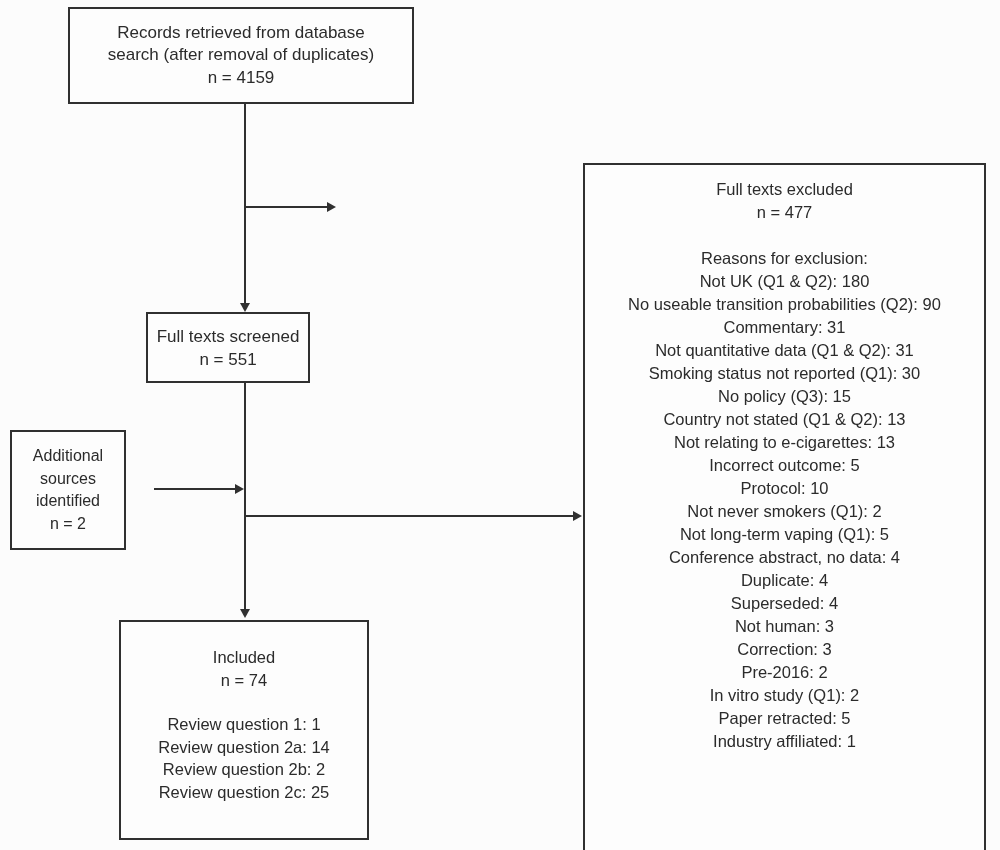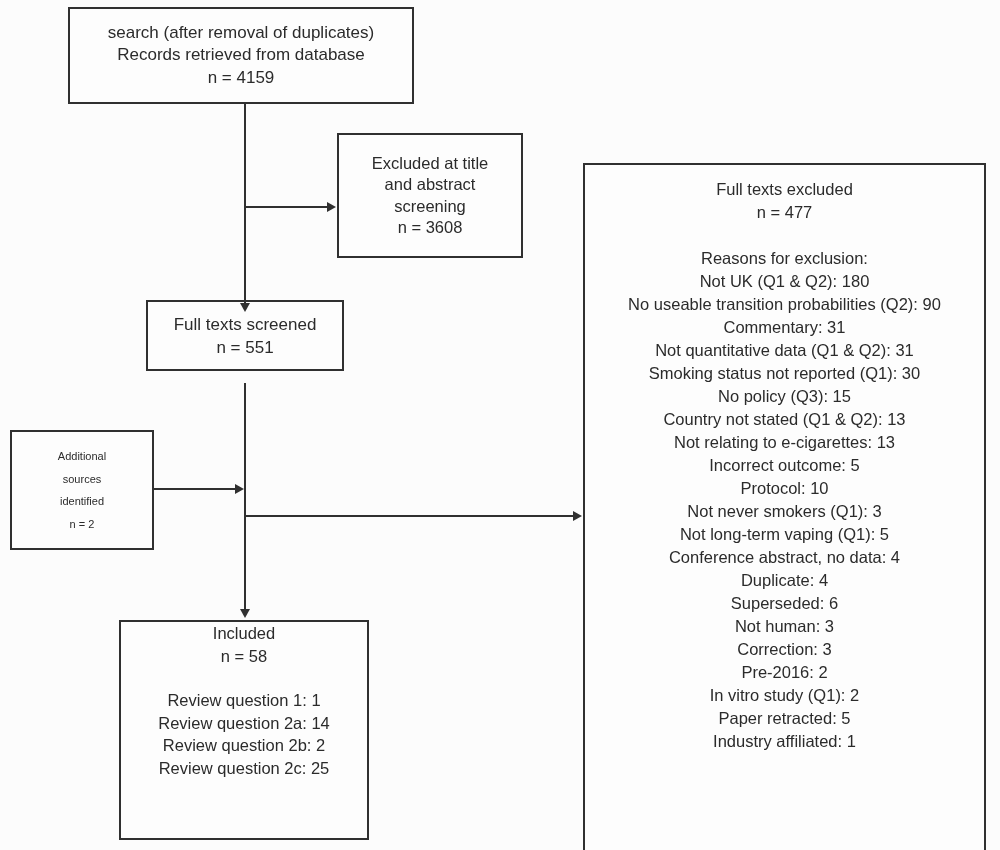--- a/index.html
+++ b/index.html
@@ -35,69 +35,63 @@
   }
   .arrow-right {
     position: absolute; width: 0; height: 0;
     border-top: 5px solid transparent;
     border-bottom: 5px solid transparent;
     border-left: 9px solid #303030;
   }
 
   #records-box   { left: 68px;  top: 7px;   width: 346px; height: 97px;  font-size: 17px;   line-height: 22.5px; }
   #excluded-screening-box { left: 337px; top: 133px; width: 186px; height: 125px; font-size: 16.5px; line-height: 21.5px; }
-  #screened-box  { left: 146px; top: 300px; width: 198px; height: 71px;  font-size: 17px;   line-height: 23px; }
-  #additional-box{ left: 10px;  top: 430px; width: 144px; height: 120px; font-size: 11px;   line-height: 22.5px; }
-  #included-box  { left: 119px; top: 620px; width: 250px; height: 220px; font-size: 16.5px; line-height: 22.5px; padding-top: 0; }
+  #screened-box  { left: 146px; top: 312px; width: 164px; height: 71px;  font-size: 17px;   line-height: 23px; }
+  #additional-box{ left: 10px;  top: 430px; width: 116px; height: 120px; font-size: 16px;   line-height: 22.5px; }
+  #included-box  { left: 119px; top: 620px; width: 250px; height: 220px; font-size: 16.5px; line-height: 22.5px; padding-top: 24px; }
   #ft-excluded-box { left: 583px; top: 163px; width: 403px; height: 752px; font-size: 16.5px; line-height: 23px; padding-top: 13px; }
 
   #line-records-screened { left: 244px; top: 103px; width: 2px; height: 203px; }
   #head-records-screened { left: 240px; top: 303px; }
   #line-branch-excluded  { left: 245px; top: 206px; width: 84px; height: 2px; }
   #head-branch-excluded  { left: 327px; top: 202px; }
   #line-screened-included{ left: 244px; top: 383px; width: 2px; height: 228px; }
   #head-screened-included{ left: 240px; top: 609px; }
   #line-additional-junction { left: 154px; top: 488px; width: 83px; height: 2px; }
   #head-additional-junction { left: 235px; top: 484px; }
   #line-junction-ftexcluded { left: 245px; top: 515px; width: 330px; height: 2px; }
   #head-junction-ftexcluded { left: 573px; top: 511px; }
 </style>
 </head>
 <body>
 
 <div class="canvas">
 
   <div class="box" id="records-box">
+    <div class="line">Records retrieved from database</div>
     <div class="line">search (after removal of duplicates)</div>
-    <div class="line">Records retrieved from database</div>
     <div class="line">n = 4159</div>
   </div>
 
-  <div class="box" id="excluded-screening-box">
-    <div class="line">Excluded at title</div>
-    <div class="line">and abstract</div>
-    <div class="line">screening</div>
-    <div class="line">n = 3608</div>
-  </div>
 
   <div class="box" id="screened-box">
     <div class="line">Full texts screened</div>
     <div class="line">n = 551</div>
   </div>
 
   <div class="box" id="additional-box">
     <div class="line">Additional</div>
     <div class="line">sources</div>
     <div class="line">identified</div>
     <div class="line">n = 2</div>
   </div>
 
   <div class="box top-align" id="included-box">
     <div class="line">Included</div>
-    <div class="line">n = 58</div>
+    <div class="line">n = 74</div>
     <div class="spacer" style="height:22px;"></div>
     <div>
 
         <div class="line">Review question 1: 1</div>
 
         <div class="line">Review question 2a: 14</div>
 
         <div class="line">Review question 2b: 2</div>
 
         <div class="line">Review question 2c: 25</div>
@@ -126,29 +120,29 @@
 
         <div class="line">Country not stated (Q1 &amp; Q2): 13</div>
 
 
         <div class="line">Not relating to e-cigarettes: 13</div>
 
         <div class="line">Incorrect outcome: 5</div>
 
         <div class="line">Protocol: 10</div>
 
-        <div class="line">Not never smokers (Q1): 3</div>
+        <div class="line">Not never smokers (Q1): 2</div>
 
         <div class="line">Not long-term vaping (Q1): 5</div>
 
         <div class="line">Conference abstract, no data: 4</div>
 
         <div class="line">Duplicate: 4</div>
 
-        <div class="line">Superseded: 6</div>
+        <div class="line">Superseded: 4</div>
 
 
         <div class="line">Not human: 3</div>
 
         <div class="line">Correction: 3</div>
 
         <div class="line">Pre-2016: 2</div>
 
         <div class="line">In vitro study (Q1): 2</div>
 

